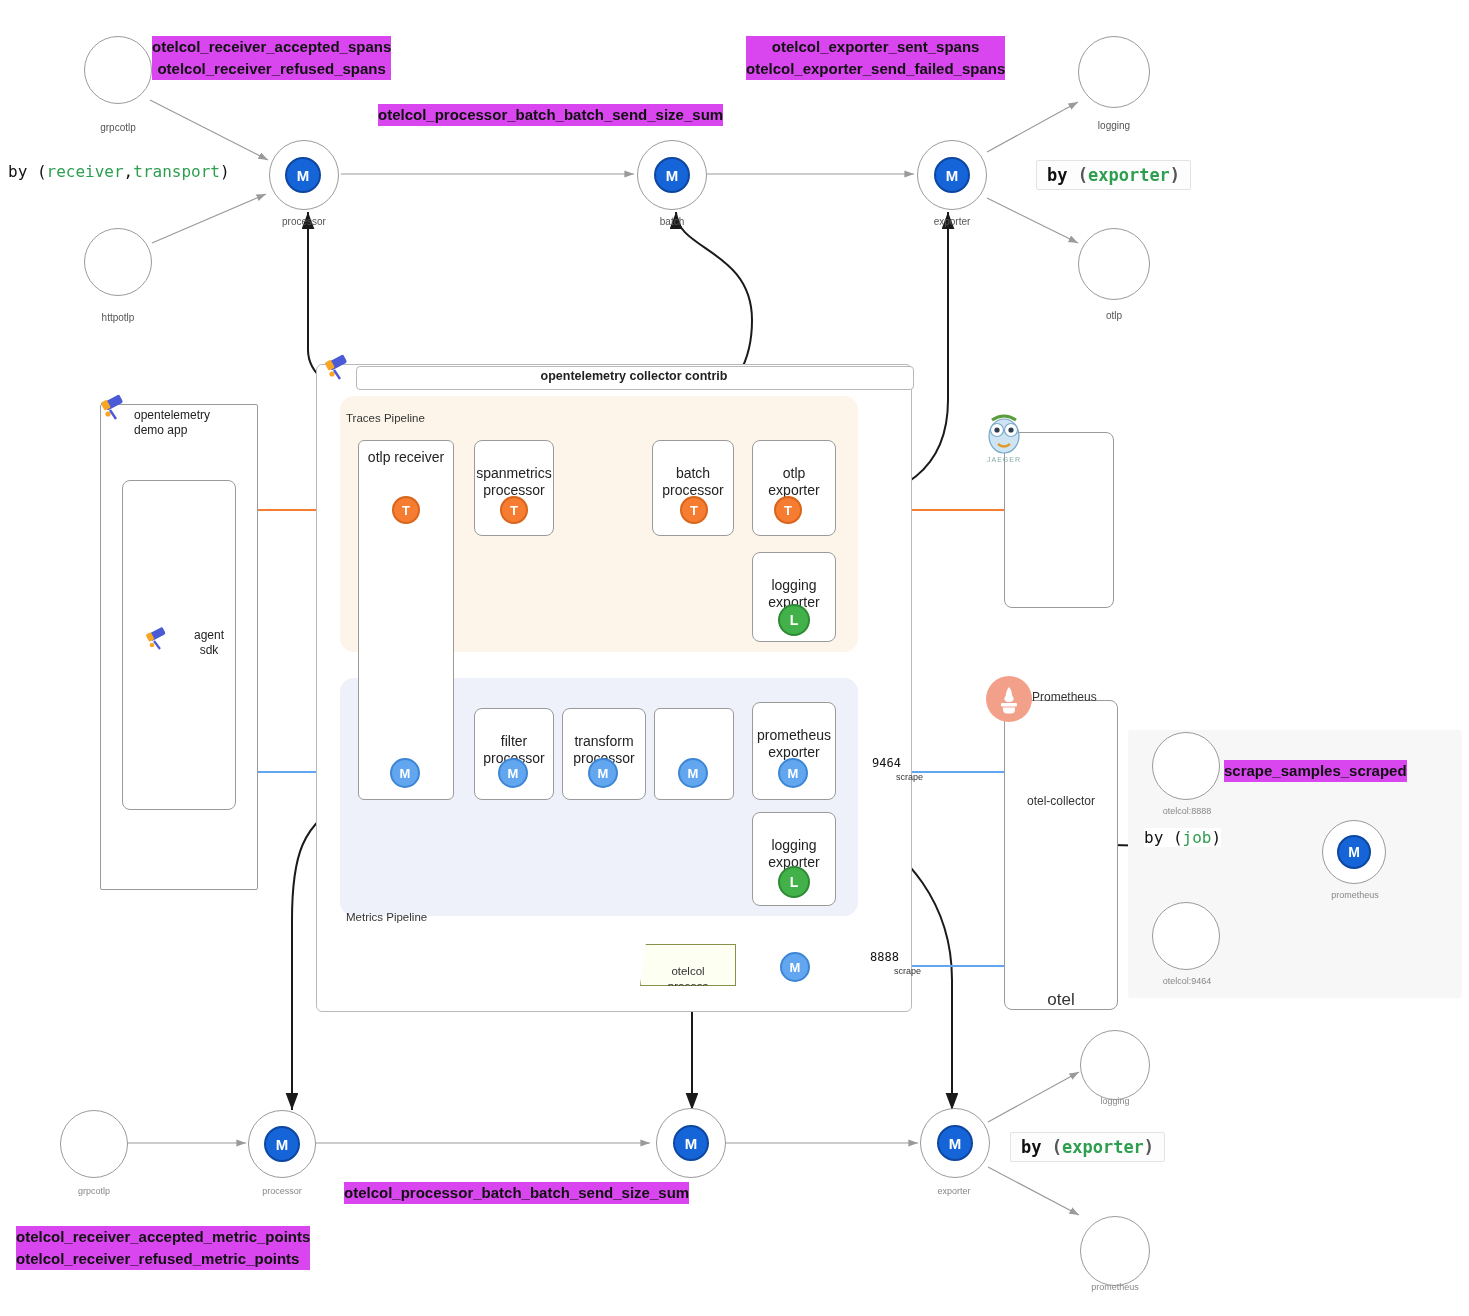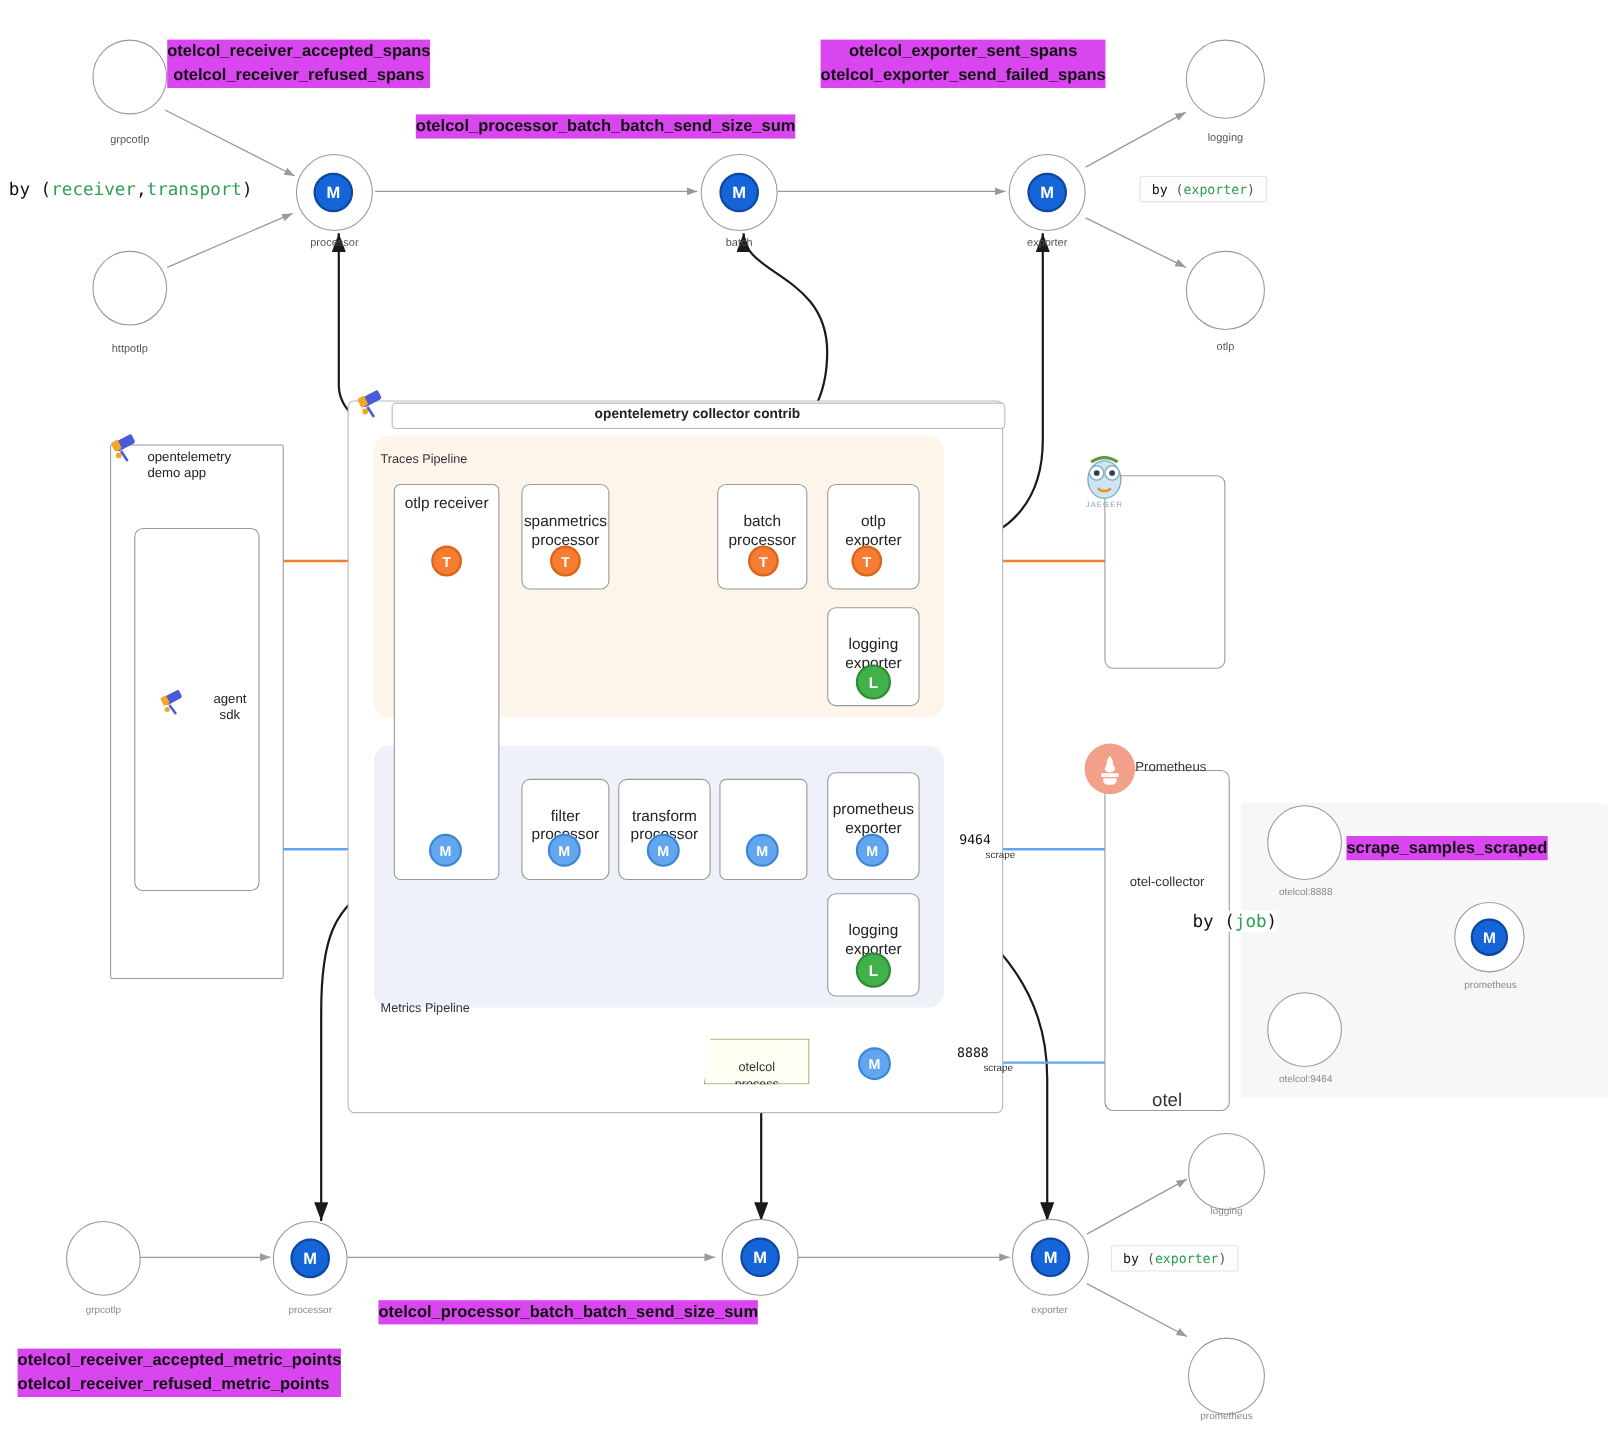--- a/index.html
+++ b/index.html
@@ -34,27 +34,28 @@
     color: #111;
     white-space: pre;
     line-height: 1.45;
     background: #d946ef;
   }
   .metric-label.center { text-align: center; }
 
   
   .by-box {
     font-family: "DejaVu Sans Mono", "Liberation Mono", monospace;
-    font-size: 12px;
+    font-size: 17px;
     color: #111;
     background: #fdfdfd;
     border: 1px solid #e3e3e3;
     border-radius: 2px;
     padding: 4px 10px;
     white-space: pre;
+    font-weight: bold;
   }
   .by-box .paren { color: #555; }
   .by-box .grn { color: #2e9e4f; }
   .by-plain {
     font-family: "DejaVu Sans Mono", "Liberation Mono", monospace;
     font-size: 16px;
     color: #111;
     white-space: pre;
     background: #fff;
   }
@@ -418,21 +419,21 @@
   <div class="abs node-caption small" style="left:1142px; top:806px; width:90px;">otelcol:8888</div>
 
   <div class="abs node-circle" style="left:1152px; top:902px; width:68px; height:68px;"></div>
   <div class="abs node-caption small" style="left:1142px; top:976px; width:90px;">otelcol:9464</div>
 
   <div class="abs node-circle" style="left:1322px; top:820px; width:64px; height:64px;"></div>
   <div class="abs badge badge-m" style="left:1337px; top:835px; width:34px; height:34px; font-size:14px;">M</div>
   <div class="abs node-caption small" style="left:1310px; top:890px; width:90px;">prometheus</div>
 
   <div class="abs metric-label" style="left:1224px; top:760px;">scrape_samples_scraped</div>
-  <div class="abs by-plain" style="left:1084px; top:828px;text-align:center;">by <span class="paren">(</span><span class="grn">job</span><span class="paren">)</span></div>
+  <div class="abs by-plain" style="left:1144px; top:828px;text-align:center;">by <span class="paren">(</span><span class="grn">job</span><span class="paren">)</span></div>
 
   <div class="abs node-circle" style="left:60px; top:1110px; width:68px; height:68px;"></div>
   <div class="abs node-caption small" style="left:50px; top:1186px; width:88px;">grpcotlp</div>
 
   <div class="abs node-circle" style="left:248px; top:1110px; width:68px; height:68px;"></div>
   <div class="abs badge badge-m" style="left:264px; top:1126px; width:36px; height:36px; font-size:15px;">M</div>
   <div class="abs node-caption small" style="left:238px; top:1186px; width:88px;">processor</div>
 
   <div class="abs node-circle" style="left:656px; top:1108px; width:70px; height:70px;"></div>
   <div class="abs badge badge-m" style="left:673px; top:1125px; width:36px; height:36px; font-size:15px;">M</div>

